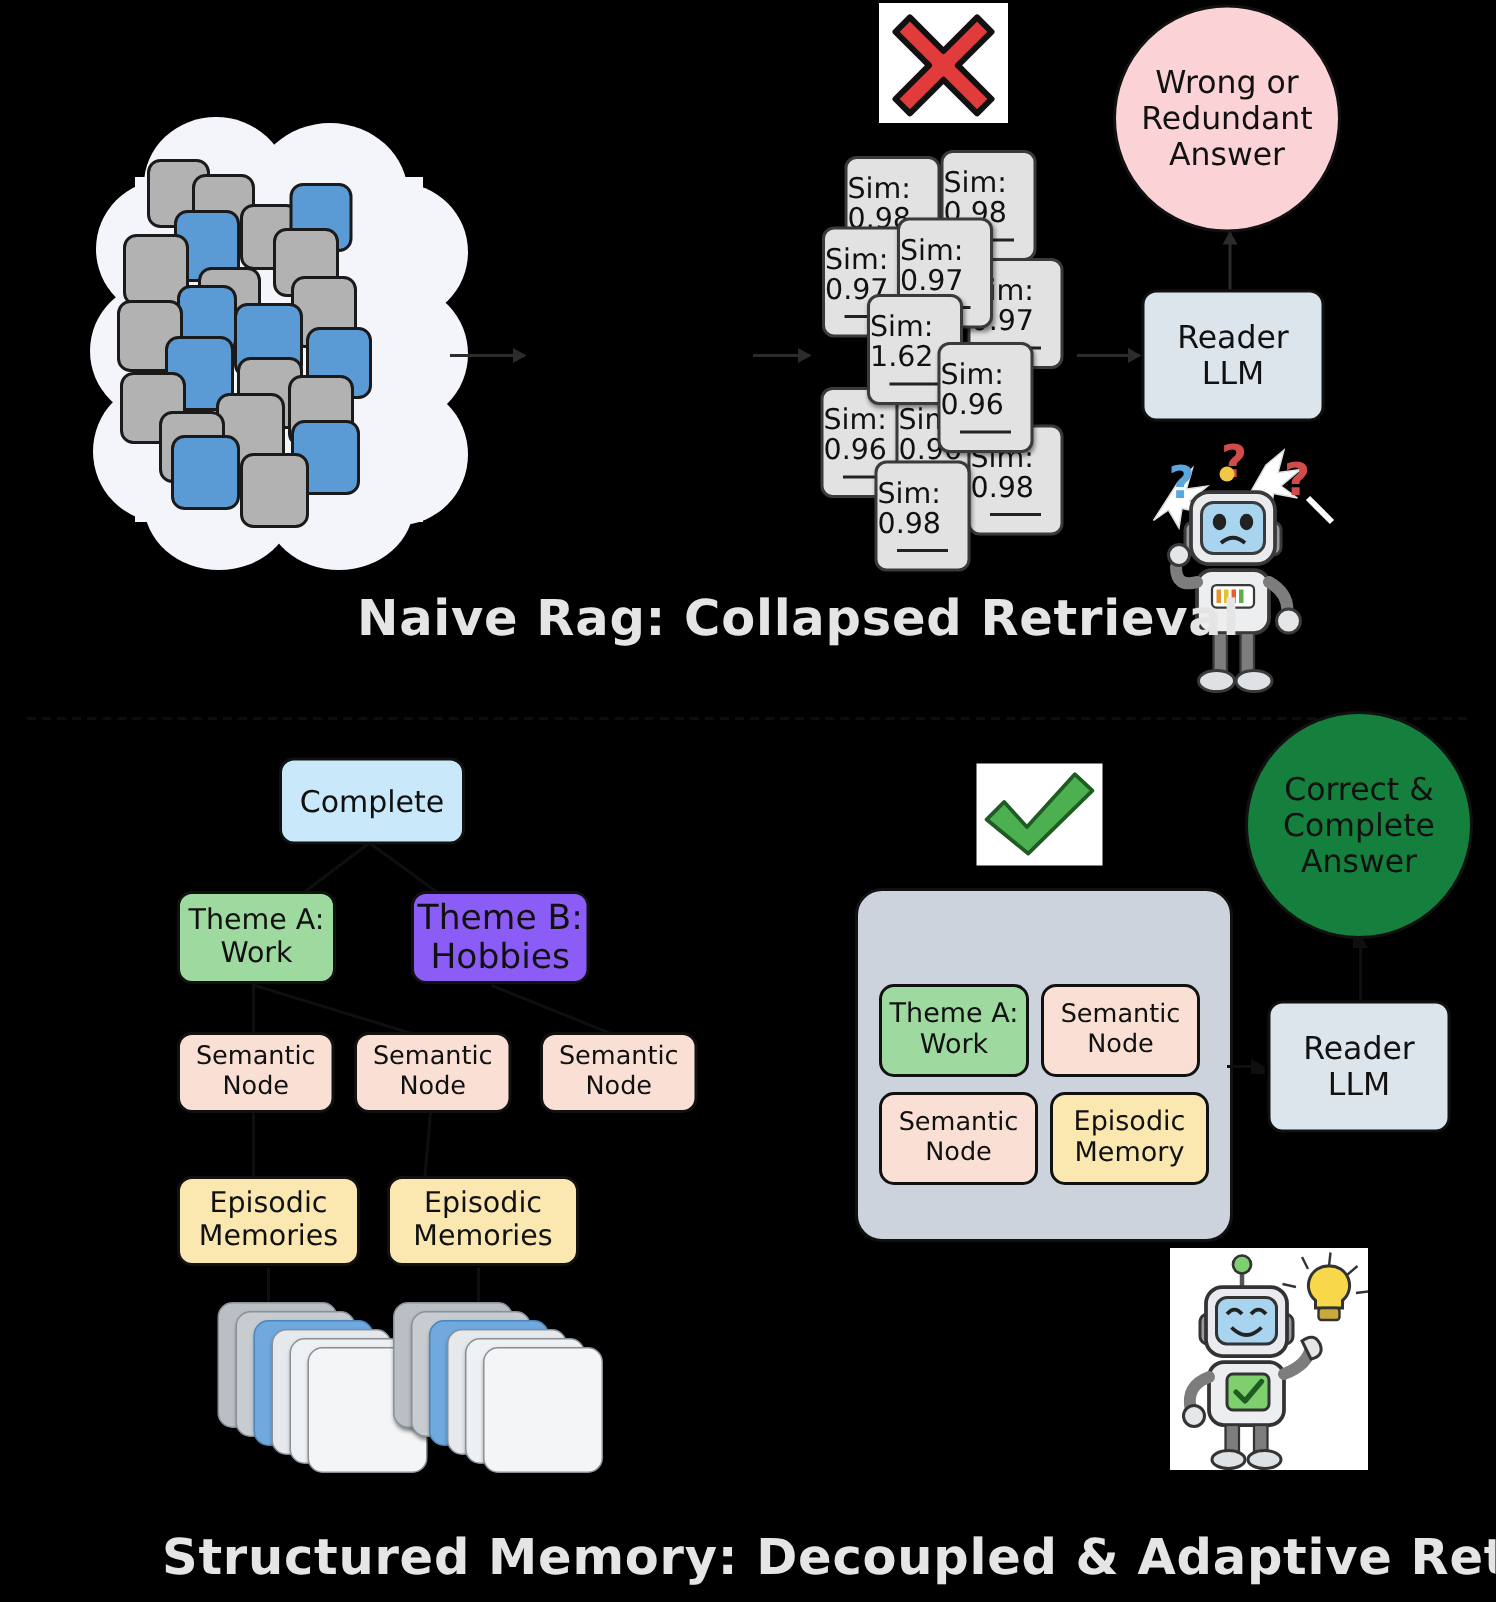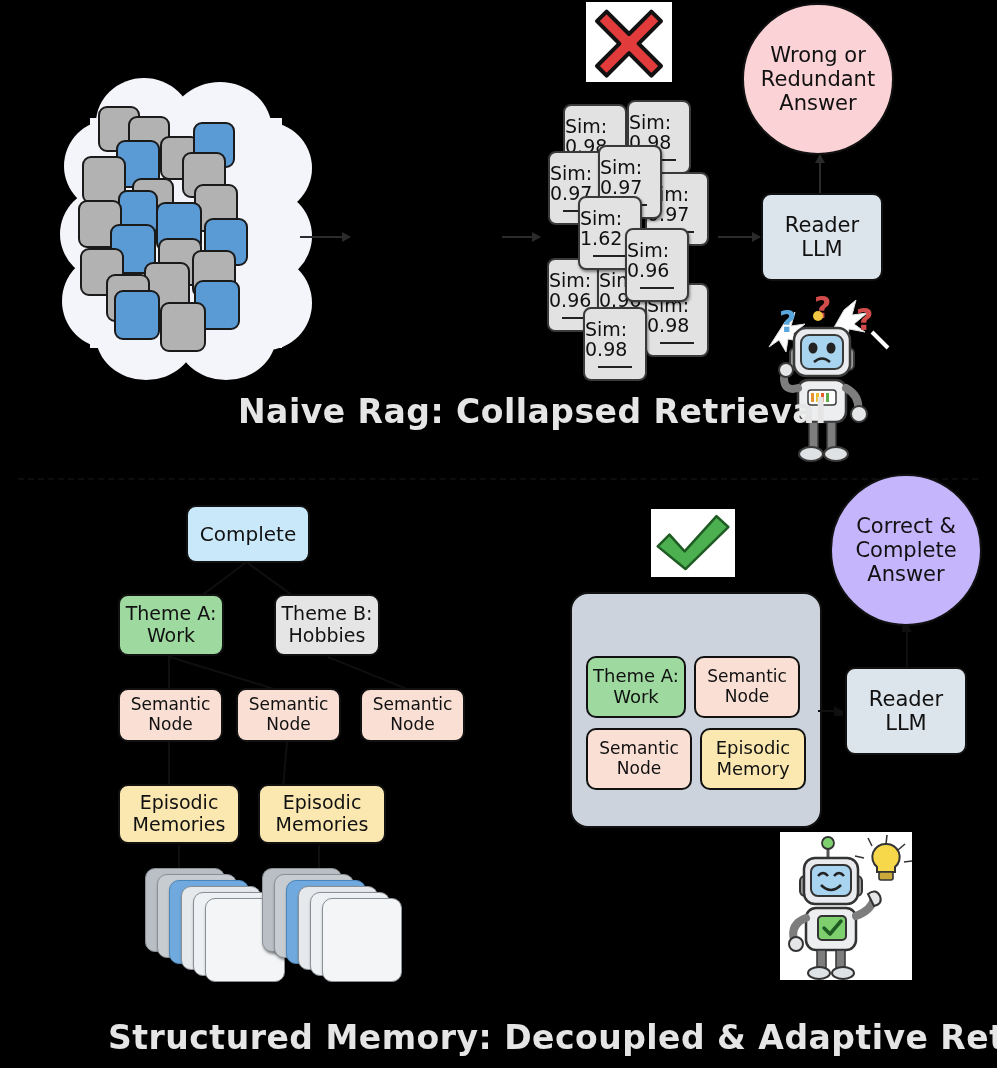--- a/index.html
+++ b/index.html
@@ -284,21 +284,21 @@
   <div class="tree-line" style="left:328px;top:656px;width:110px;transform:rotate(22deg);"></div>
   <div class="tree-line" style="left:170px;top:742px;width:46px;transform:rotate(90deg);"></div>
   <div class="tree-line" style="left:288px;top:742px;width:50px;transform:rotate(95deg);"></div>
   <div class="tree-line" style="left:180px;top:845px;width:34px;transform:rotate(90deg);"></div>
   <div class="tree-line" style="left:320px;top:845px;width:34px;transform:rotate(90deg);"></div>
 
   <div class="node abs" style="left:186px;top:505px;width:124px;height:58px;background:#c9e8fa;font-size:20px;">Complete</div>
 
   <div class="node abs" style="left:118px;top:594px;width:106px;height:62px;background:#9ed9a0;font-size:19px;">Theme A:
 Work</div>
-  <div class="node abs" style="left:274px;top:594px;width:106px;height:62px;background:#e5e5e5;font-size:19px;">Theme B:
+  <div class="node abs" style="left:274px;top:594px;width:119px;height:62px;background:#8b5cf6;font-size:23px;">Theme B:
 Hobbies</div>
 
   <div class="node abs" style="left:118px;top:688px;width:105px;height:54px;background:#fadfd5;font-size:17px;">Semantic
 Node</div>
   <div class="node abs" style="left:236px;top:688px;width:105px;height:54px;background:#fadfd5;font-size:17px;">Semantic
 Node</div>
   <div class="node abs" style="left:360px;top:688px;width:105px;height:54px;background:#fadfd5;font-size:17px;">Semantic
 Node</div>
 
   <div class="node abs" style="left:118px;top:784px;width:122px;height:60px;background:#fae8b0;font-size:19px;">Episodic
@@ -341,21 +341,21 @@
 Memory</div>
   </div>
 
   <div class="arrow-h arrow-dark" style="left:818px;top:710px;width:24px;"></div>
 
   <div class="node abs" style="left:845px;top:667px;width:122px;height:88px;background:#dde5ec;font-size:21px;">Reader
 LLM</div>
 
   <div class="arrow-v arrow-dark" style="left:906px;top:624px;height:43px;"></div>
 
-  <div class="node circle abs" style="left:830px;top:474px;width:152px;height:152px;background:#c4b5fd;font-size:21px;">Correct &amp;
+  <div class="node circle abs" style="left:830px;top:474px;width:152px;height:152px;background:#15803d;font-size:21px;">Correct &amp;
 Complete
 Answer</div>
 
   <div class="abs" style="left:780px;top:832px;width:132px;height:148px;background:#fff;">
     <svg viewBox="0 0 132 148" width="132" height="148" aria-hidden="true">
 
       <g>
         <line x1="92" y1="14" x2="88" y2="6" stroke="#333" stroke-width="1.6"></line>
         <line x1="106" y1="12" x2="107" y2="3" stroke="#333" stroke-width="1.6"></line>
         <line x1="118" y1="18" x2="125" y2="12" stroke="#333" stroke-width="1.6"></line>

